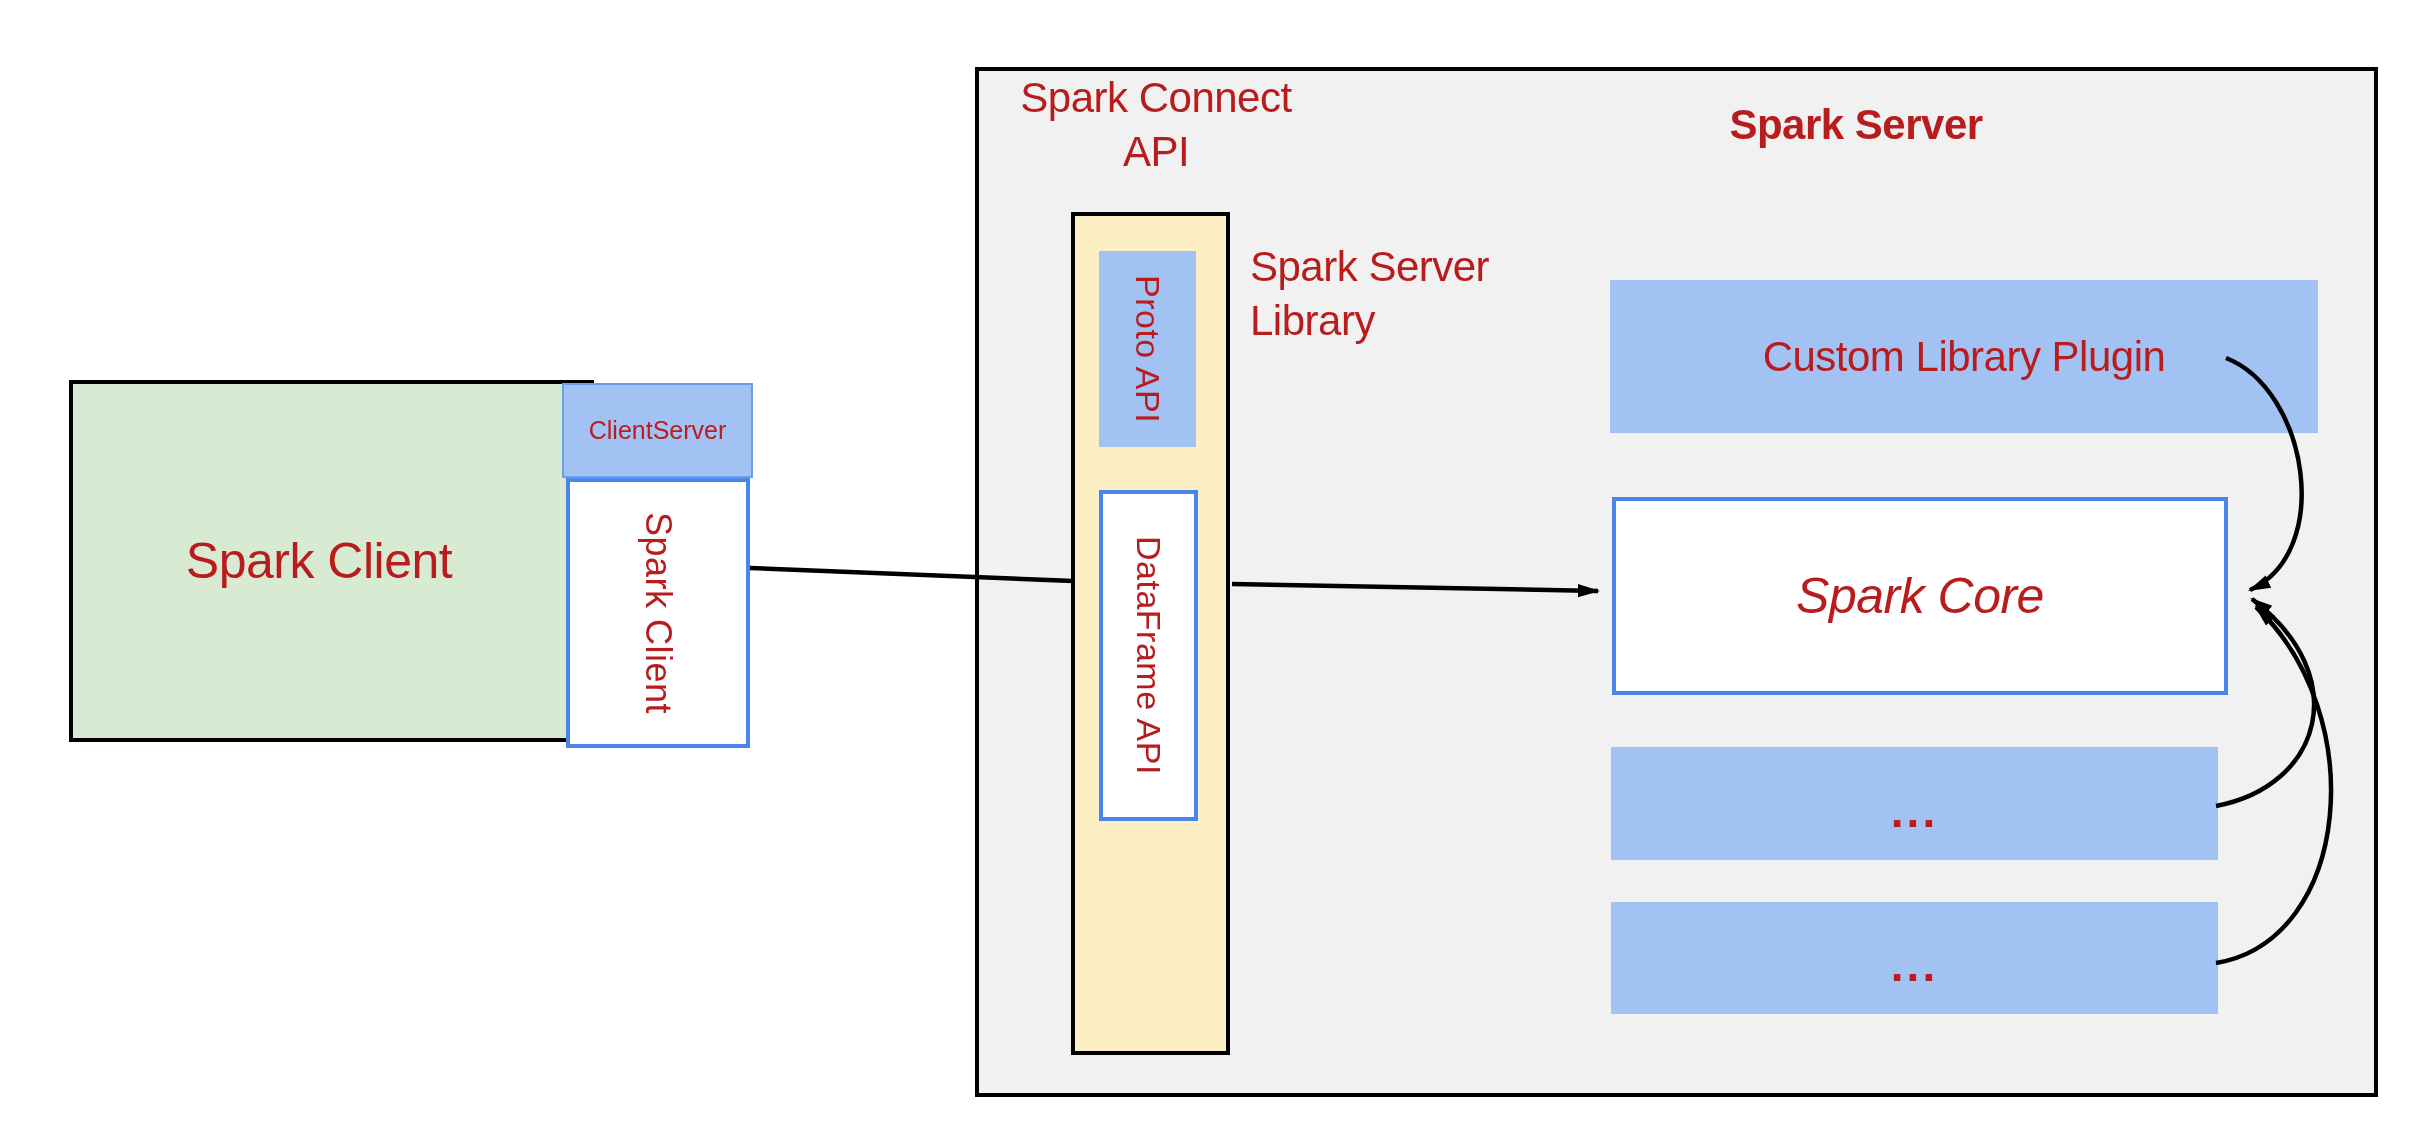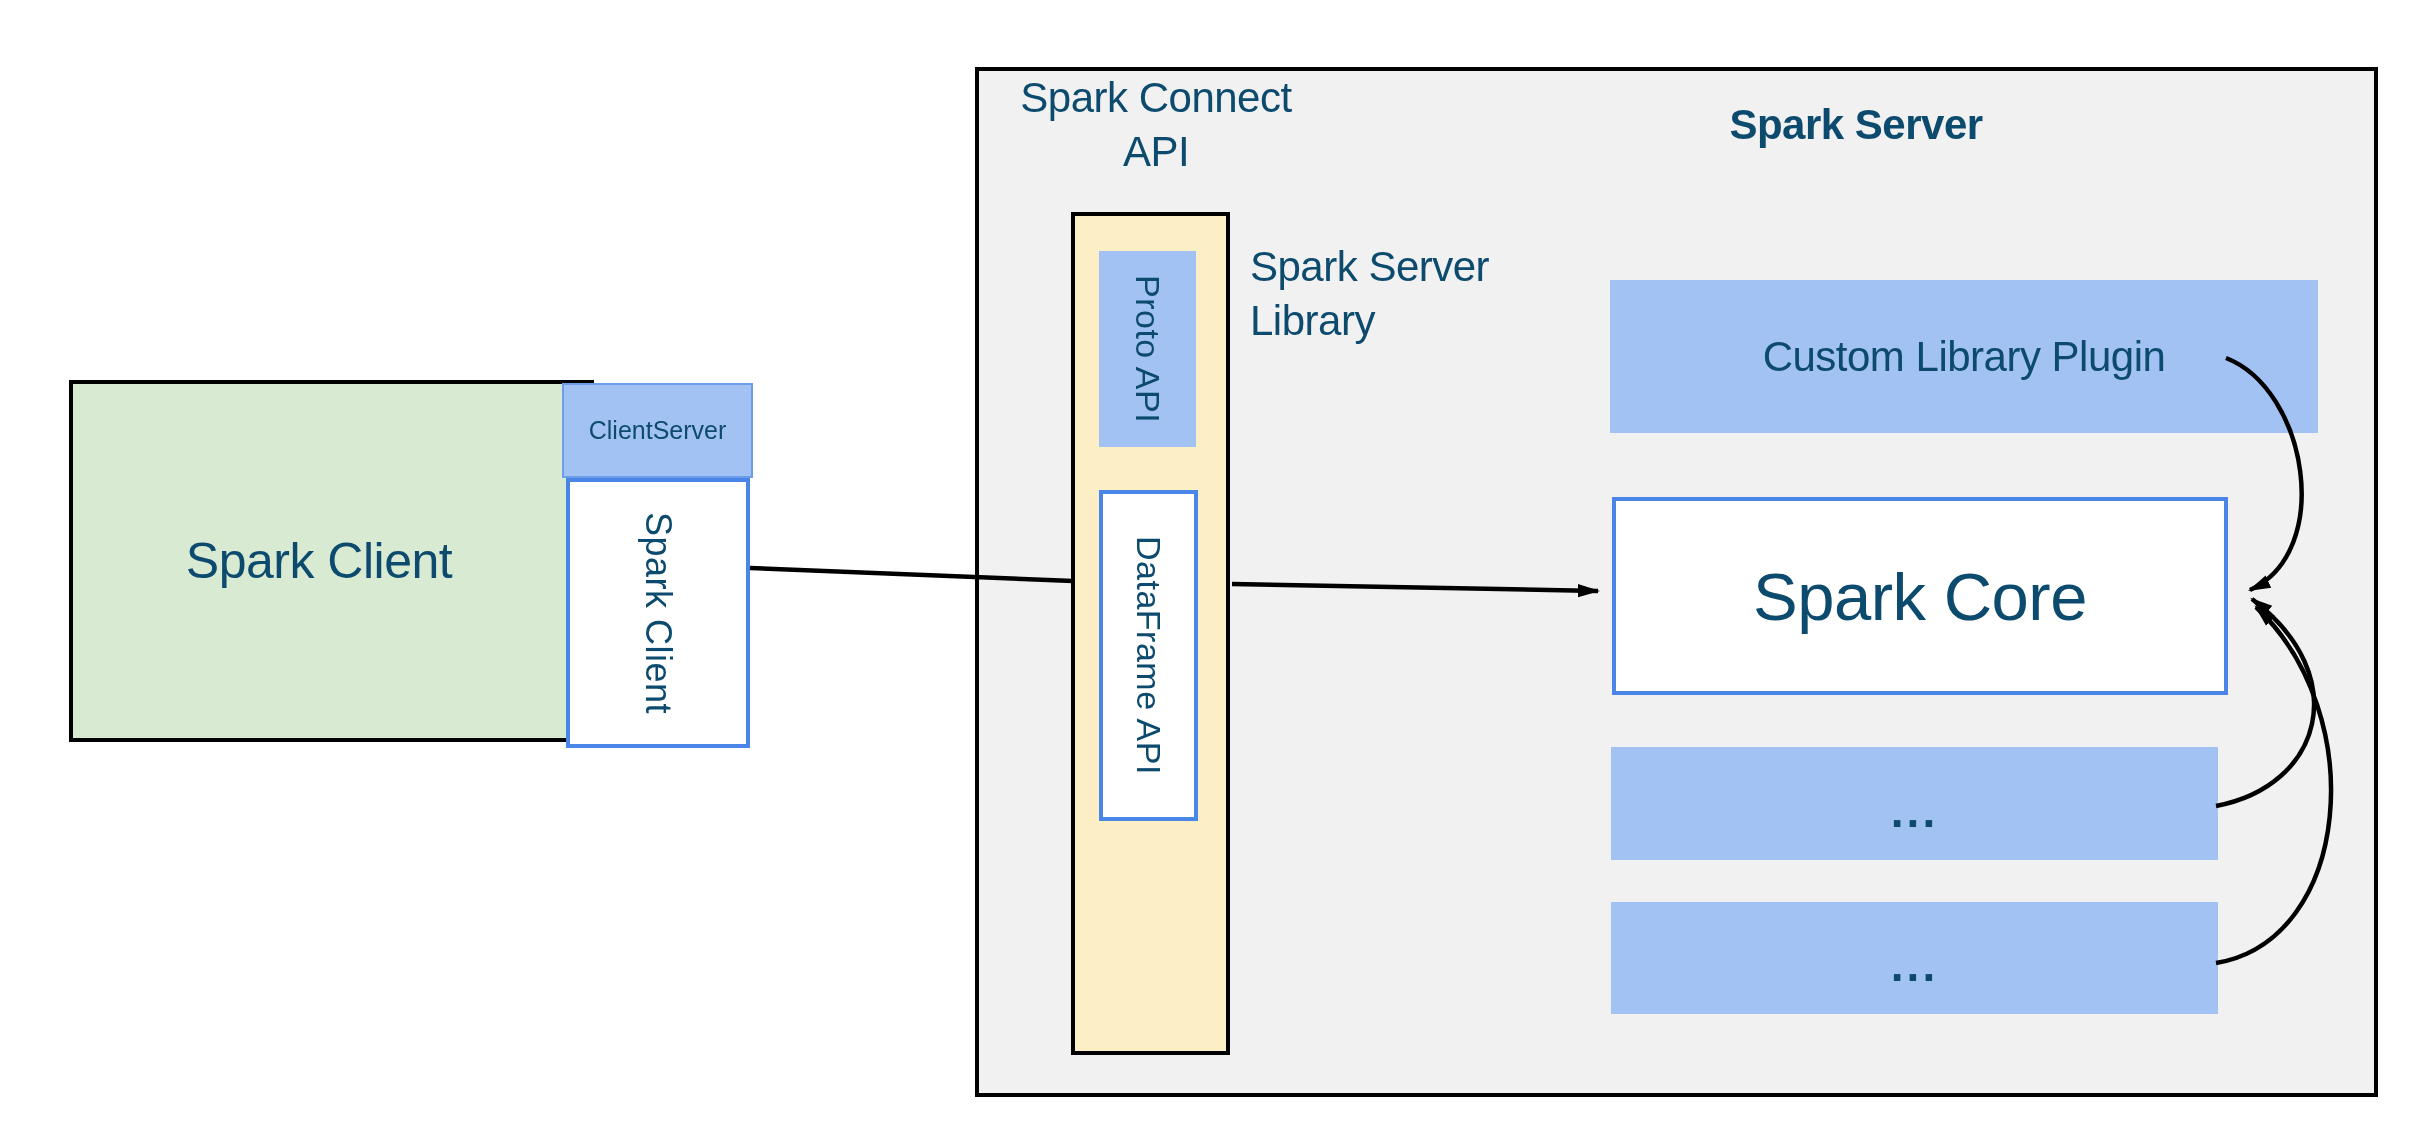--- a/index.html
+++ b/index.html
@@ -1,36 +1,36 @@
 <!DOCTYPE html>
 <html><head>
 <meta charset="utf-8">
 <style>
   html,body{margin:0;padding:0;background:#fff;}
   #stage{
     position:relative;width:2435px;height:1135px;background:#ffffff;
-    font-family:"Liberation Sans",sans-serif;color:#0c4a6e;overflow:hidden;
+    font-family:"Liberation Sans",sans-serif;color:#b91c1c;overflow:hidden;
   }
   .abs{position:absolute;box-sizing:border-box;}
   .center{display:flex;align-items:center;justify-content:center;text-align:center;}
   .cond{letter-spacing:-0.5px;}
   
   .panel{background:#f1f1f2;border:4px solid #000;}
   
   .green-box{background:#d9ead3;border:4px solid #000;z-index:1;}
   
   .blue-box{background:#a3c2f4;}
   
   .white-box{background:#ffffff;border:4px solid #4a86e8;}
   
   .yellow-bar{background:#fcefc5;border:4px solid #000;z-index:5;}
   .vert{writing-mode:vertical-rl;}
   .lbl-xl{font-size:50px;line-height:71px;}
   .lbl-lg{font-size:42px;line-height:54px;}
-  .lbl-core{font-size:67px;}
+  .lbl-core{font-size:50px;font-style:italic;}
   .lbl-sm{font-size:25px;line-height:33px;}
   .lbl-vert{font-size:36px;letter-spacing:0.5px;}
   .lbl-vert-sm{font-size:34px;letter-spacing:0.5px;}
   .dots{font-size:46px;font-weight:700;letter-spacing:3px;line-height:0;padding-top:14px;}
   .bold{font-weight:700;}
   svg.overlay{position:absolute;left:0;top:0;z-index:50;pointer-events:none;}
 </style>
 </head>
 <body>
 

